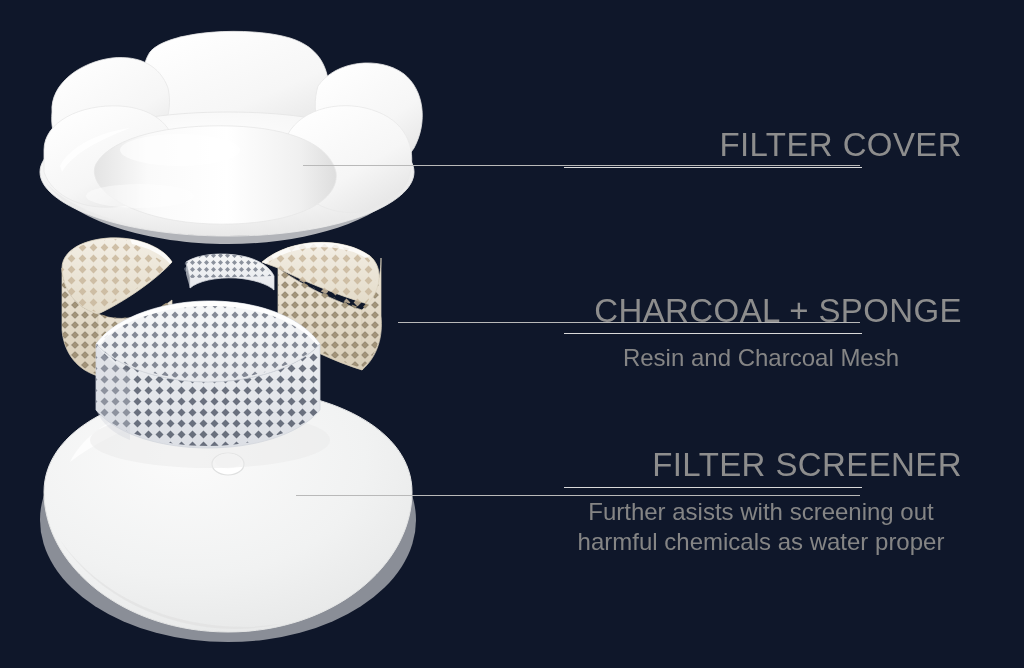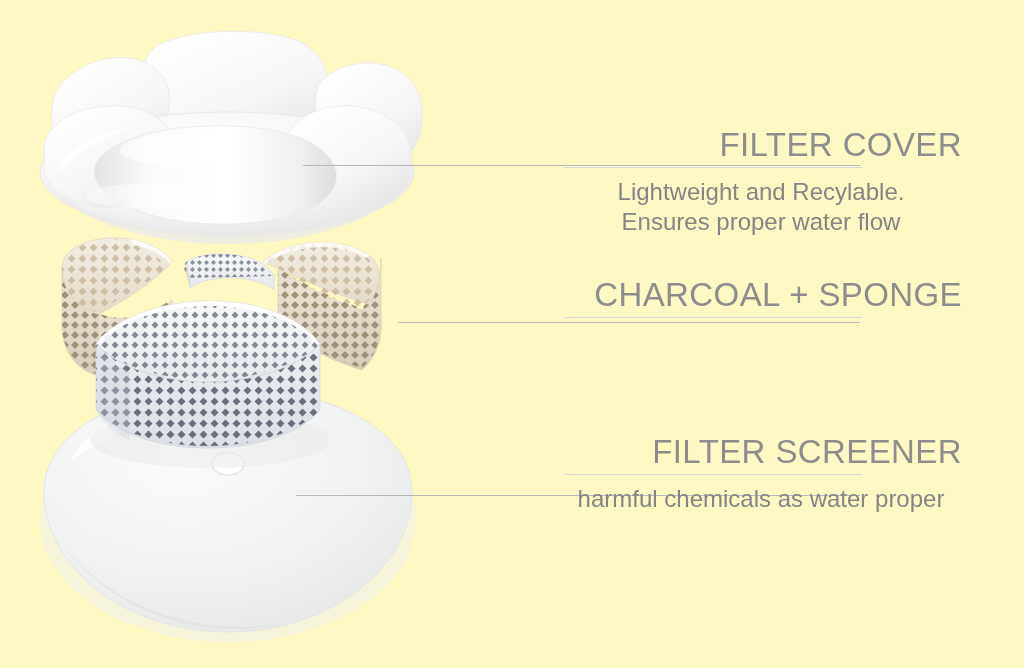--- a/index.html
+++ b/index.html
@@ -14,21 +14,21 @@
     overflow: hidden;
     font-family: "Liberation Sans", "DejaVu Sans", sans-serif;
     position: relative;
   }
 
   #page {
     position: absolute;
     left: 0; top: 0;
     width: 1024px;
     height: 668px;
-    background: #fef9c3;
+    background: #0f172a;
   }
 
   
   #product-illustration {
     position: absolute;
     left: 0px;
     top: 0px;
     width: 520px;
     height: 668px;
   }
@@ -69,22 +69,22 @@
     font-size: 24px;
     line-height: 30px;
     color: #858585;
     font-weight: 400;
     text-align: center;
     padding-right: 18px;
   }
   .callout-body div { white-space: nowrap; }
 
   #callout-filter-cover   { top: 127px; }
-  #callout-charcoal       { top: 277px; }
-  #callout-filter-screener{ top: 434px; }
+  #callout-charcoal       { top: 293px; }
+  #callout-filter-screener{ top: 447px; }
 
   
   .leader {
     position: absolute;
     height: 1px;
     background: #b9b9b9;
   }
   #leader-filter-cover    { left: 303px; top: 165px; width: 557px; }
   #leader-charcoal        { left: 398px; top: 322px; width: 462px; }
   #leader-filter-screener { left: 296px; top: 495px; width: 564px; }
@@ -327,34 +327,32 @@
     </svg>
   </div>
 
   <div class="leader" id="leader-filter-cover"></div>
   <div class="leader" id="leader-charcoal"></div>
   <div class="leader" id="leader-filter-screener"></div>
 
   <div class="callout" id="callout-filter-cover">
     <div class="callout-heading">FILTER COVER</div>
     <div class="callout-rule"></div>
-    <div class="callout-body">
-      <div>Lightweight and Recylable.</div>
-      <div>Ensures proper water flow</div>
-    </div>
   </div>
 
   <div class="callout" id="callout-charcoal">
     <div class="callout-heading">CHARCOAL + SPONGE</div>
     <div class="callout-rule"></div>
     <div class="callout-body">
+      <div>Resin and Charcoal Mesh</div>
     </div>
   </div>
 
   <div class="callout" id="callout-filter-screener">
     <div class="callout-heading">FILTER SCREENER</div>
     <div class="callout-rule"></div>
     <div class="callout-body">
+      <div>Further asists with screening out</div>
       <div>harmful chemicals as water proper</div>
     </div>
   </div>
 
 </div>
 
 </body></html>

